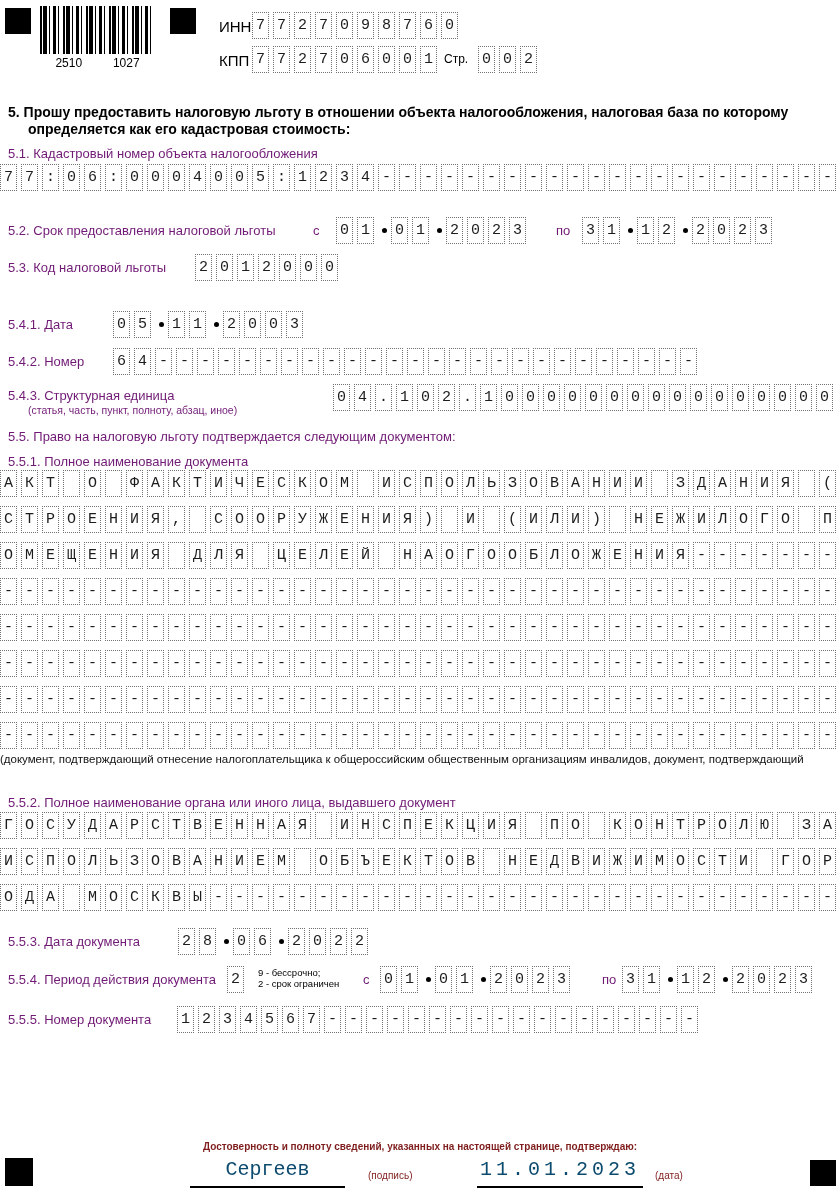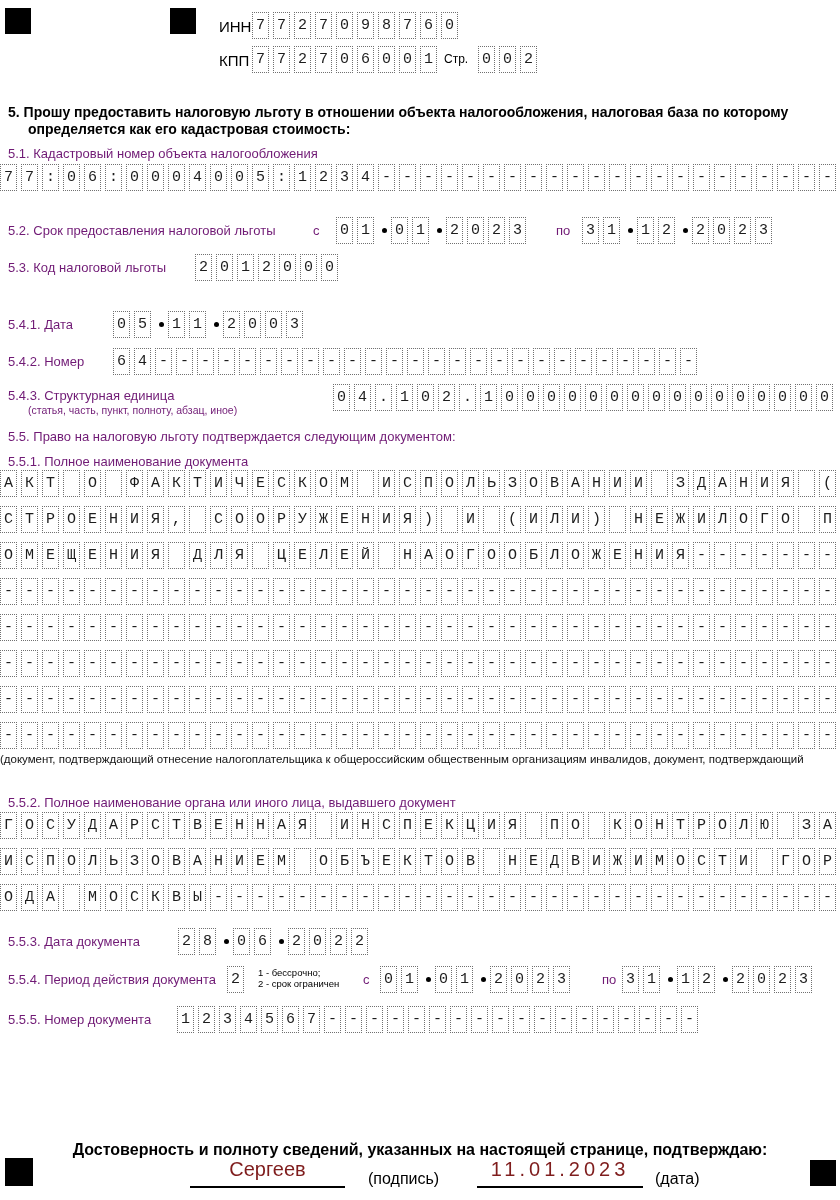--- a/index.html
+++ b/index.html
@@ -18,32 +18,39 @@
         font-family:"Liberation Mono","DejaVu Sans Mono",monospace;
         font-size:15px;line-height:25px;text-align:center;color:#1c1c1c}
   .dsep{flex:none;width:5px;height:5px;border-radius:50%;background:#000;align-self:center;margin:0 4px}
   .barcode-bars{width:115px;height:48px;
     background:repeating-linear-gradient(90deg,#000 0 2px,#fff 2px 3px,#000 3px 7px,#fff 7px 9px,
       #000 9px 10px,#fff 10px 13px,#000 13px 16px,#fff 16px 18px,#000 18px 19px,#fff 19px 23px)}
   .bcnums{display:flex;justify-content:space-around;width:115px;font-size:12px;margin-top:2px}
   .legend{font-size:9.5px;line-height:11px;white-space:nowrap}
   .caption{width:800px;text-align:center;font-size:11.5px;line-height:13px;color:#111}
   .sigline{border-bottom:2px solid #000;text-align:center;
-           font-family:Liberation Sans, sans-serif;color:#7f1d1d}
+           font-family:Liberation Mono, monospace;color:#0c4a6e}
   .signame{font-size:20px}
   .sigdate{font-size:20px;letter-spacing:4px}
-  .fcap{font-size:16px;color:#000000}
+  .fcap{font-size:10px;color:#7f1d1d}
 </style>
 </head>
 <body>
 
 <div class="page">
 
   <div class="sq" style="left:5px;top:8px;width:26px;height:26px"></div>
 
+  <div class="abs" style="left:40px;top:6px">
+    <div class="barcode-bars"></div>
+    <div class="bcnums">
+      <span>2510</span>
+      <span>1027</span>
+    </div>
+  </div>
 
   <div class="sq" style="left:170px;top:8px;width:26px;height:26px"></div>
 
   <div class="abs" style="left:219px;top:18px;font-size:15px">ИНН</div>
   <div class="abs cellrow" style="left:252px;top:12px">
       <span class="cell">7</span>
       <span class="cell">7</span>
       <span class="cell">2</span>
       <span class="cell">7</span>
       <span class="cell">0</span>
@@ -742,21 +749,21 @@
         <span class="cell">2</span>
         <span class="cell">2</span>
       </span>
   </div>
 
   <div class="abs label" style="left:8px;top:972px">5.5.4. Период действия документа</div>
   <div class="abs cellrow" style="left:227px;top:966px">
       <span class="cell">2</span>
     </div>
   <div class="abs legend" style="left:258px;top:967px">
-    <div>1 - бессрочно;</div>
+    <div>9 - бессрочно;</div>
     <div>2 - срок ограничен</div>
   </div>
   <div class="abs label" style="left:363px;top:972px">с</div>
   <div class="abs cellrow" style="left:380px;top:966px">
     <span class="cells">
         <span class="cell">0</span>
         <span class="cell">1</span>
       </span>
     <span class="dsep"></span>
     <span class="cells">

